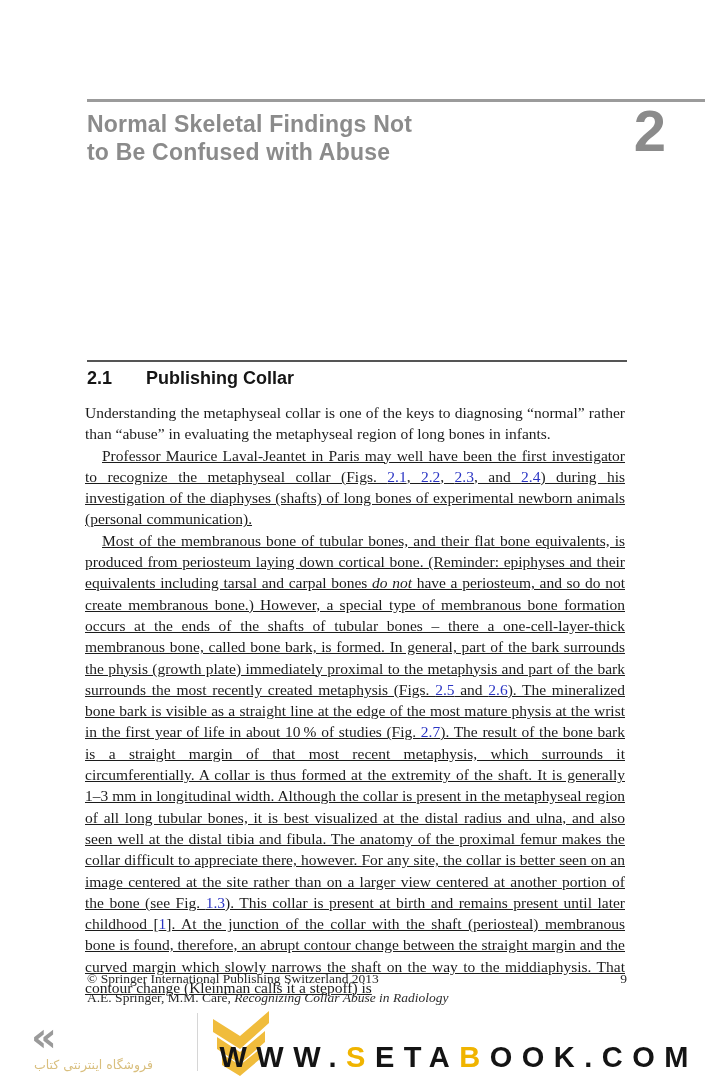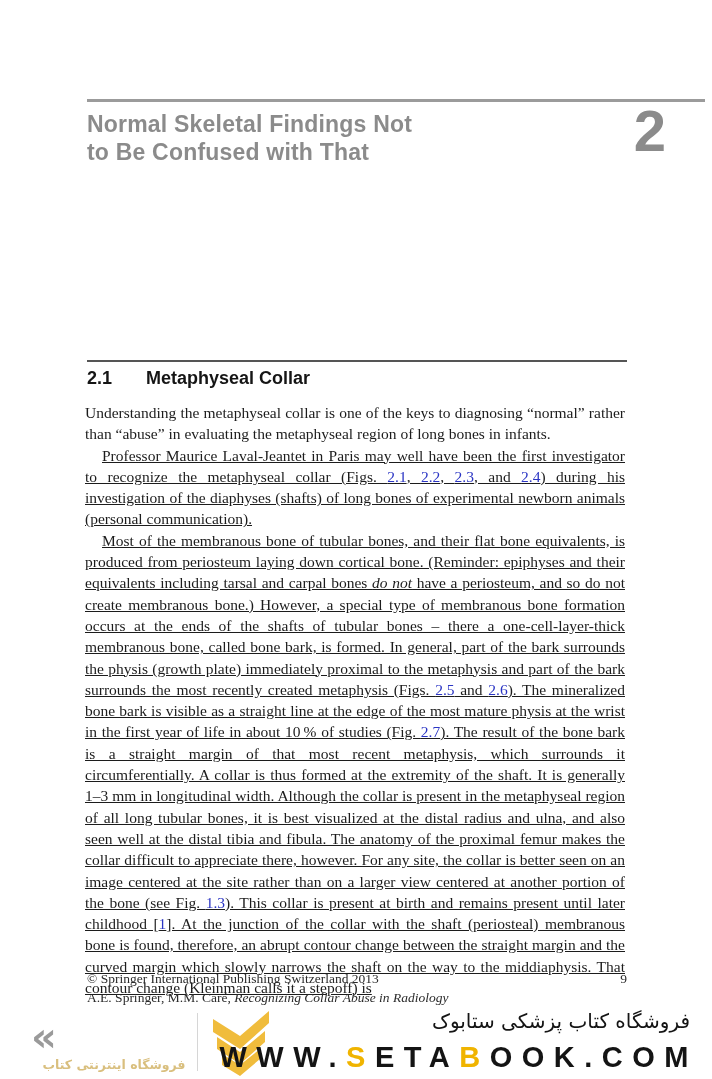--- a/index.html
+++ b/index.html
@@ -38,49 +38,49 @@
 
   
   .banner{position:absolute;left:0;top:1005px;width:712px;height:74px;background:#ffffff;z-index:5;}
   .logo-chevron{position:absolute;left:31px;top:10px;
       font-family:"DejaVu Sans", sans-serif;font-weight:bold;font-size:40px;
       line-height:44px;color:#9a9a9a;}
   .logo-word{position:absolute;left:62px;top:0px;direction:rtl;
       font-family:"DejaVu Sans", sans-serif;font-weight:bold;font-size:31px;line-height:50px;}
   .seg-gold{color:#f2bb2e;}
   .seg-gray{color:#a3a3a3;}
-  .logo-caption{position:absolute;left:34px;top:52px;width:160px;text-align:center;direction:rtl;
-      font-family:"DejaVu Sans", sans-serif;font-size:12.5px;color:#d9bf7e;font-weight:bold;}
+  .logo-caption{position:absolute;left:34px;top:52px;width:160px;text-align:left;direction:rtl;
+      font-family:"DejaVu Sans", sans-serif;font-size:12.5px;color:#d9bf7e;}
   .logo-divider{position:absolute;left:197px;top:8px;width:1px;height:58px;background:#d6d6d6;}
   .emblem{position:absolute;left:207px;top:1px;}
   .store-name{position:absolute;right:22px;top:4px;direction:rtl;
       font-family:"DejaVu Sans", sans-serif;font-size:20px;color:#141414;}
   .url{position:absolute;right:14px;top:36px;
       font-family:"Liberation Sans", sans-serif;font-weight:bold;font-size:29px;
       letter-spacing:9.5px;color:#141414;white-space:nowrap;}
   .seg-accent{color:#f0b400;}
 </style>
 </head>
 <body>
 
 <div class="page">
 
   <div class="header-rule"></div>
 
   <h1 class="chapter-title">
     <span class="line">Normal Skeletal Findings Not</span>
-    <span class="line">to Be Confused with That</span>
+    <span class="line">to Be Confused with Abuse</span>
   </h1>
 
   <div class="chapter-num">2</div>
 
   <div class="section-rule"></div>
   <div class="section-heading">
     <span class="sec-num">2.1</span>
-    <span class="sec-title">Metaphyseal Collar</span>
+    <span class="sec-title">Publishing Collar</span>
   </div>
 
   <div class="body-text">
     <p><span>Understanding the metaphyseal collar is one of the keys to diagnosing “normal” rather than “abuse” in evaluating the metaphyseal region of long bones in infants.</span></p>
     <p class="indent"><span>Professor Maurice Laval-Jeantet in Paris may well have been the first investigator to recognize the metaphyseal collar (Figs. </span><span class="seg-link">2.1</span><span>, </span><span class="seg-link">2.2</span><span>, </span><span class="seg-link">2.3</span><span>, and </span><span class="seg-link">2.4</span><span>) during his investigation of the diaphyses (shafts) of long bones of experimental newborn animals (personal communication).</span></p>
     <p class="indent"><span>Most of the membranous bone of tubular bones, and their flat bone equivalents, is produced from periosteum laying down cortical bone. (Reminder: epiphyses and their equivalents including tarsal and carpal bones </span><span class="seg-italic">do not</span><span> have a periosteum, and so do not create membranous bone.) However, a special type of membranous bone formation occurs at the ends of the shafts of tubular bones – there a one-cell-layer-thick membranous bone, called bone bark, is formed. In general, part of the bark surrounds the physis (growth plate) immediately proximal to the metaphysis and part of the bark surrounds the most recently created metaphysis (Figs. </span><span class="seg-link">2.5</span><span> and </span><span class="seg-link">2.6</span><span>). The mineralized bone bark is visible as a straight line at the edge of the most mature physis at the wrist in the first year of life in about 10 % of studies (Fig. </span><span class="seg-link">2.7</span><span>). The result of the bone bark is a straight margin of that most recent metaphysis, which surrounds it circumferentially. A collar is thus formed at the extremity of the shaft. It is generally 1–3 mm in longitudinal width. Although the collar is present in the metaphyseal region of all long tubular bones, it is best visualized at the distal radius and ulna, and also seen well at the distal tibia and fibula. The anatomy of the proximal femur makes the collar difficult to appreciate there, however. For any site, the collar is better seen on an image centered at the site rather than on a larger view centered at another portion of the bone (see Fig. </span><span class="seg-link">1.3</span><span>). This collar is present at birth and remains present until later childhood [</span><span class="seg-link">1</span><span>]. At the junction of the collar with the shaft (periosteal) membranous bone is found, therefore, an abrupt contour change between the straight margin and the curved margin which slowly narrows the shaft on the way to the middiaphysis. That contour change (Kleinman calls it a stepoff) is</span></p>
   </div>
 
   <div class="footer-line1">
     <span>© Springer International Publishing Switzerland 2013</span>
@@ -90,17 +90,16 @@
 
   <div class="banner">
     <span class="logo-chevron">«</span>
     <div class="logo-caption">فروشگاه اینترنتی کتاب</div>
     <div class="logo-divider"></div>
     <svg class="emblem" width="66" height="73" viewBox="0 0 66 73">
       <polygon points="6,13 33,30 62,5 62,17 33,43 6,26" fill="#f0bc3c"></polygon>
       <polygon points="10,31 33,46 58,25 58,36 33,58 10,43" fill="#f0bc3c"></polygon>
       <polygon points="15,48 33,59 53,43 53,53 33,70 15,59" fill="#f0bc3c"></polygon>
     </svg>
-    <div class="store-name">فروشگاه کتاب پزشکی ستابوک</div>
     <div class="url"><span>WWW.</span><span class="seg-accent">S</span><span>ETA</span><span class="seg-accent">B</span><span>OOK.COM</span></div>
   </div>
 
 </div>
 
 </body></html>

